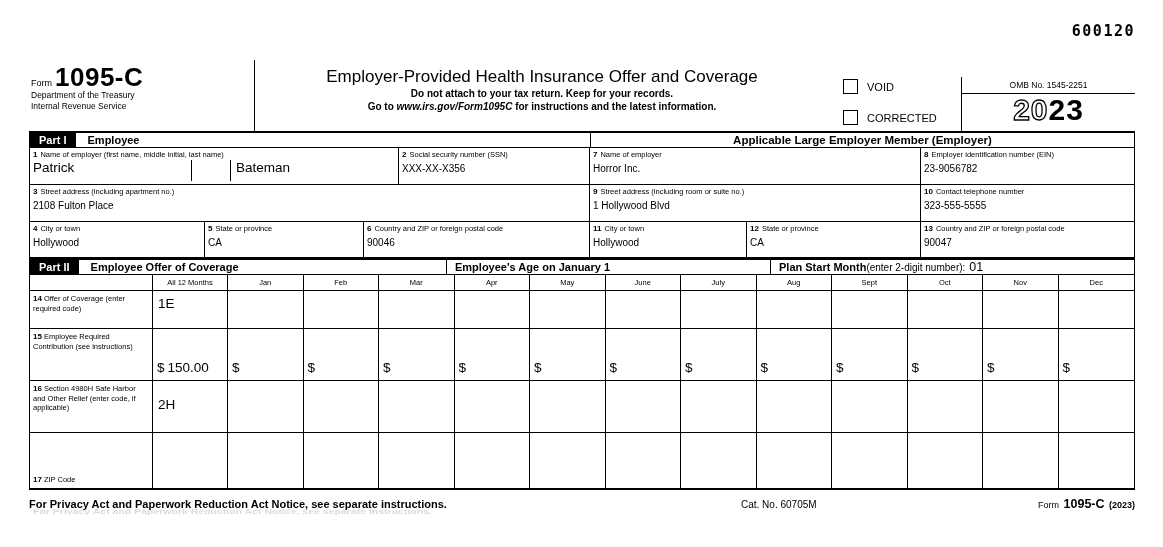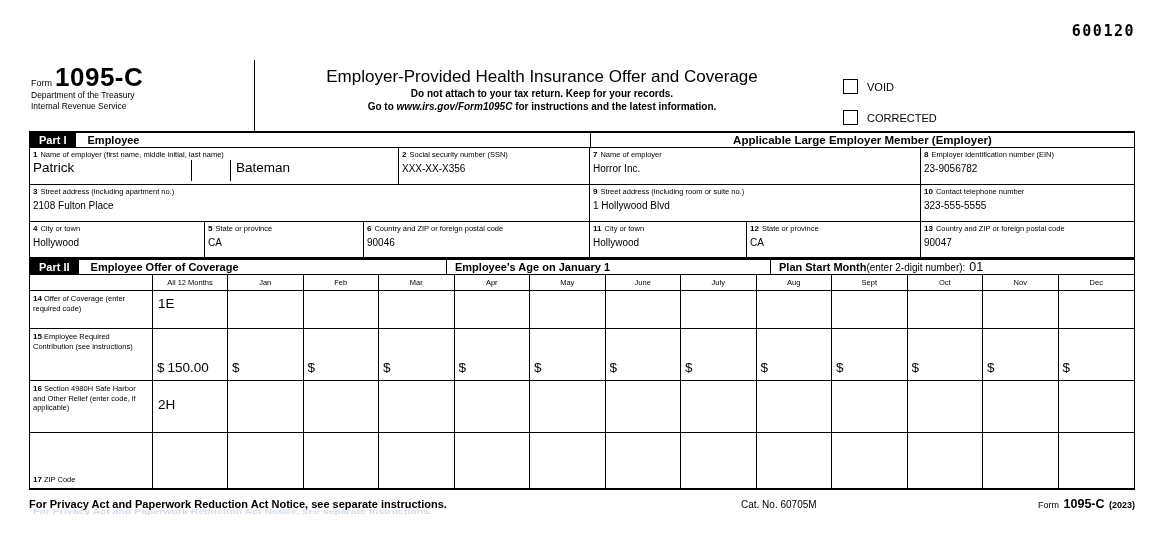--- a/index.html
+++ b/index.html
@@ -127,20 +127,28 @@
         <div class="chk">
           <span class="cb"></span>
           <span>VOID</span>
         </div>
         <div class="chk">
           <span class="cb"></span>
           <span>CORRECTED</span>
         </div>
       </div>
 
+      <div class="h-omb">
+        <div class="omb-box">
+          <div class="omb-line">OMB No. 1545-2251</div>
+          <div class="year">
+            <span class="yr-outline">20</span><span>23</span>
+          </div>
+        </div>
+      </div>
     </div>
 
     <div class="partbar">
       <div class="pb-left pb1-left">
         <span class="partbox">Part I</span>
         <span class="pb-title">Employee</span>
       </div>
       <div class="pb1-right">Applicable Large Employer Member (Employer)</div>
     </div>
 

